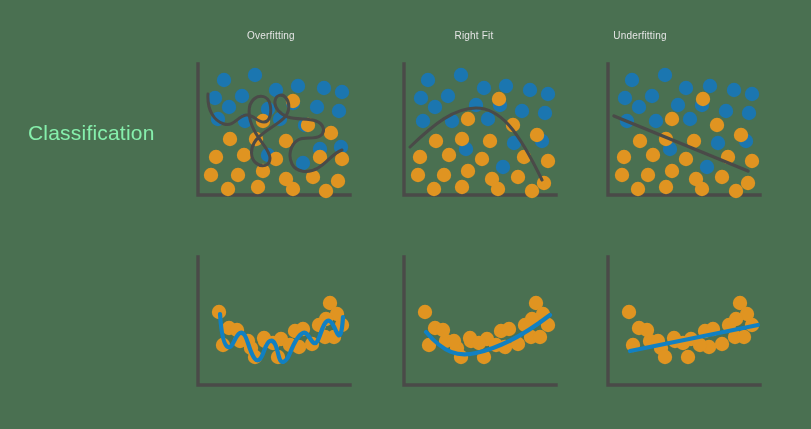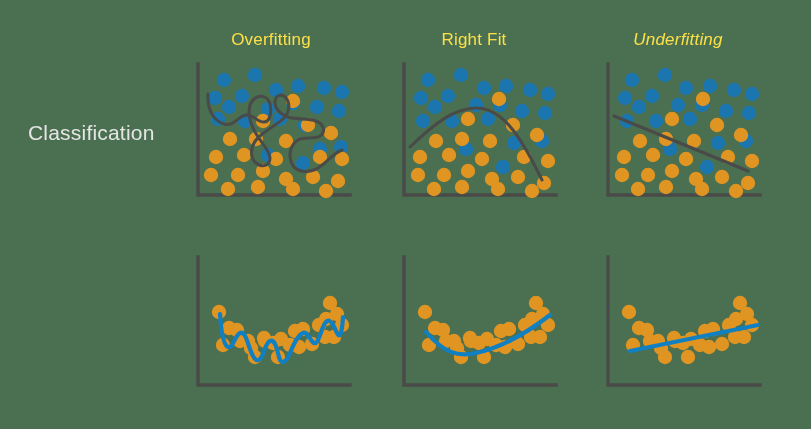--- a/index.html
+++ b/index.html
@@ -13,52 +13,52 @@
     font-family: "Liberation Sans", sans-serif;
     overflow: hidden;
     position: relative;
   }
   #figure {
     position: absolute;
     inset: 0;
   }
   .col-title {
     position: absolute;
-    color: #fde047;
-    font-size: 17px;
+    color: #e5e5e5;
+    font-size: 10px;
     font-family: "Liberation Sans", sans-serif;
     letter-spacing: .2px;
     text-align: center;
     white-space: nowrap;
     transform: translateX(-50%);
   }
   .row-label {
     position: absolute;
-    color: #e5e5e5;
+    color: #86efac;
     font-size: 21px;
     font-family: "Liberation Sans", sans-serif;
     letter-spacing: .2px;
     white-space: nowrap;
     transform: translateY(-50%);
   }
   .panel {
     position: absolute;
   }
   .panel svg {
     display: block;
   }
 </style>
 </head>
 <body style="background: rgb(74, 112, 81);">
 
 <div id="figure">
 
   <div class="col-title" style="left:271px; top:30px;">Overfitting</div>
   <div class="col-title" style="left:474px; top:30px;">Right Fit</div>
-  <div class="col-title" style="left:678px; top:30px;font-style:italic;">Underfitting</div>
+  <div class="col-title" style="left:640px; top:30px;">Underfitting</div>
 
   <div class="row-label" style="left:28px; top:133px;">Classification</div>
 
   <div class="panel" style="left:190px; top:58px;">
     <svg width="165" height="145" viewBox="0 0 165 145">
       <g>
         <path d="M8 6 L8 137 L160 137" fill="none" stroke="#4a4a48" stroke-width="3.4" stroke-linecap="square"></path>
       </g>
       <g fill="#1b76b0">
         <circle cx="34" cy="22" r="7.2"></circle>

